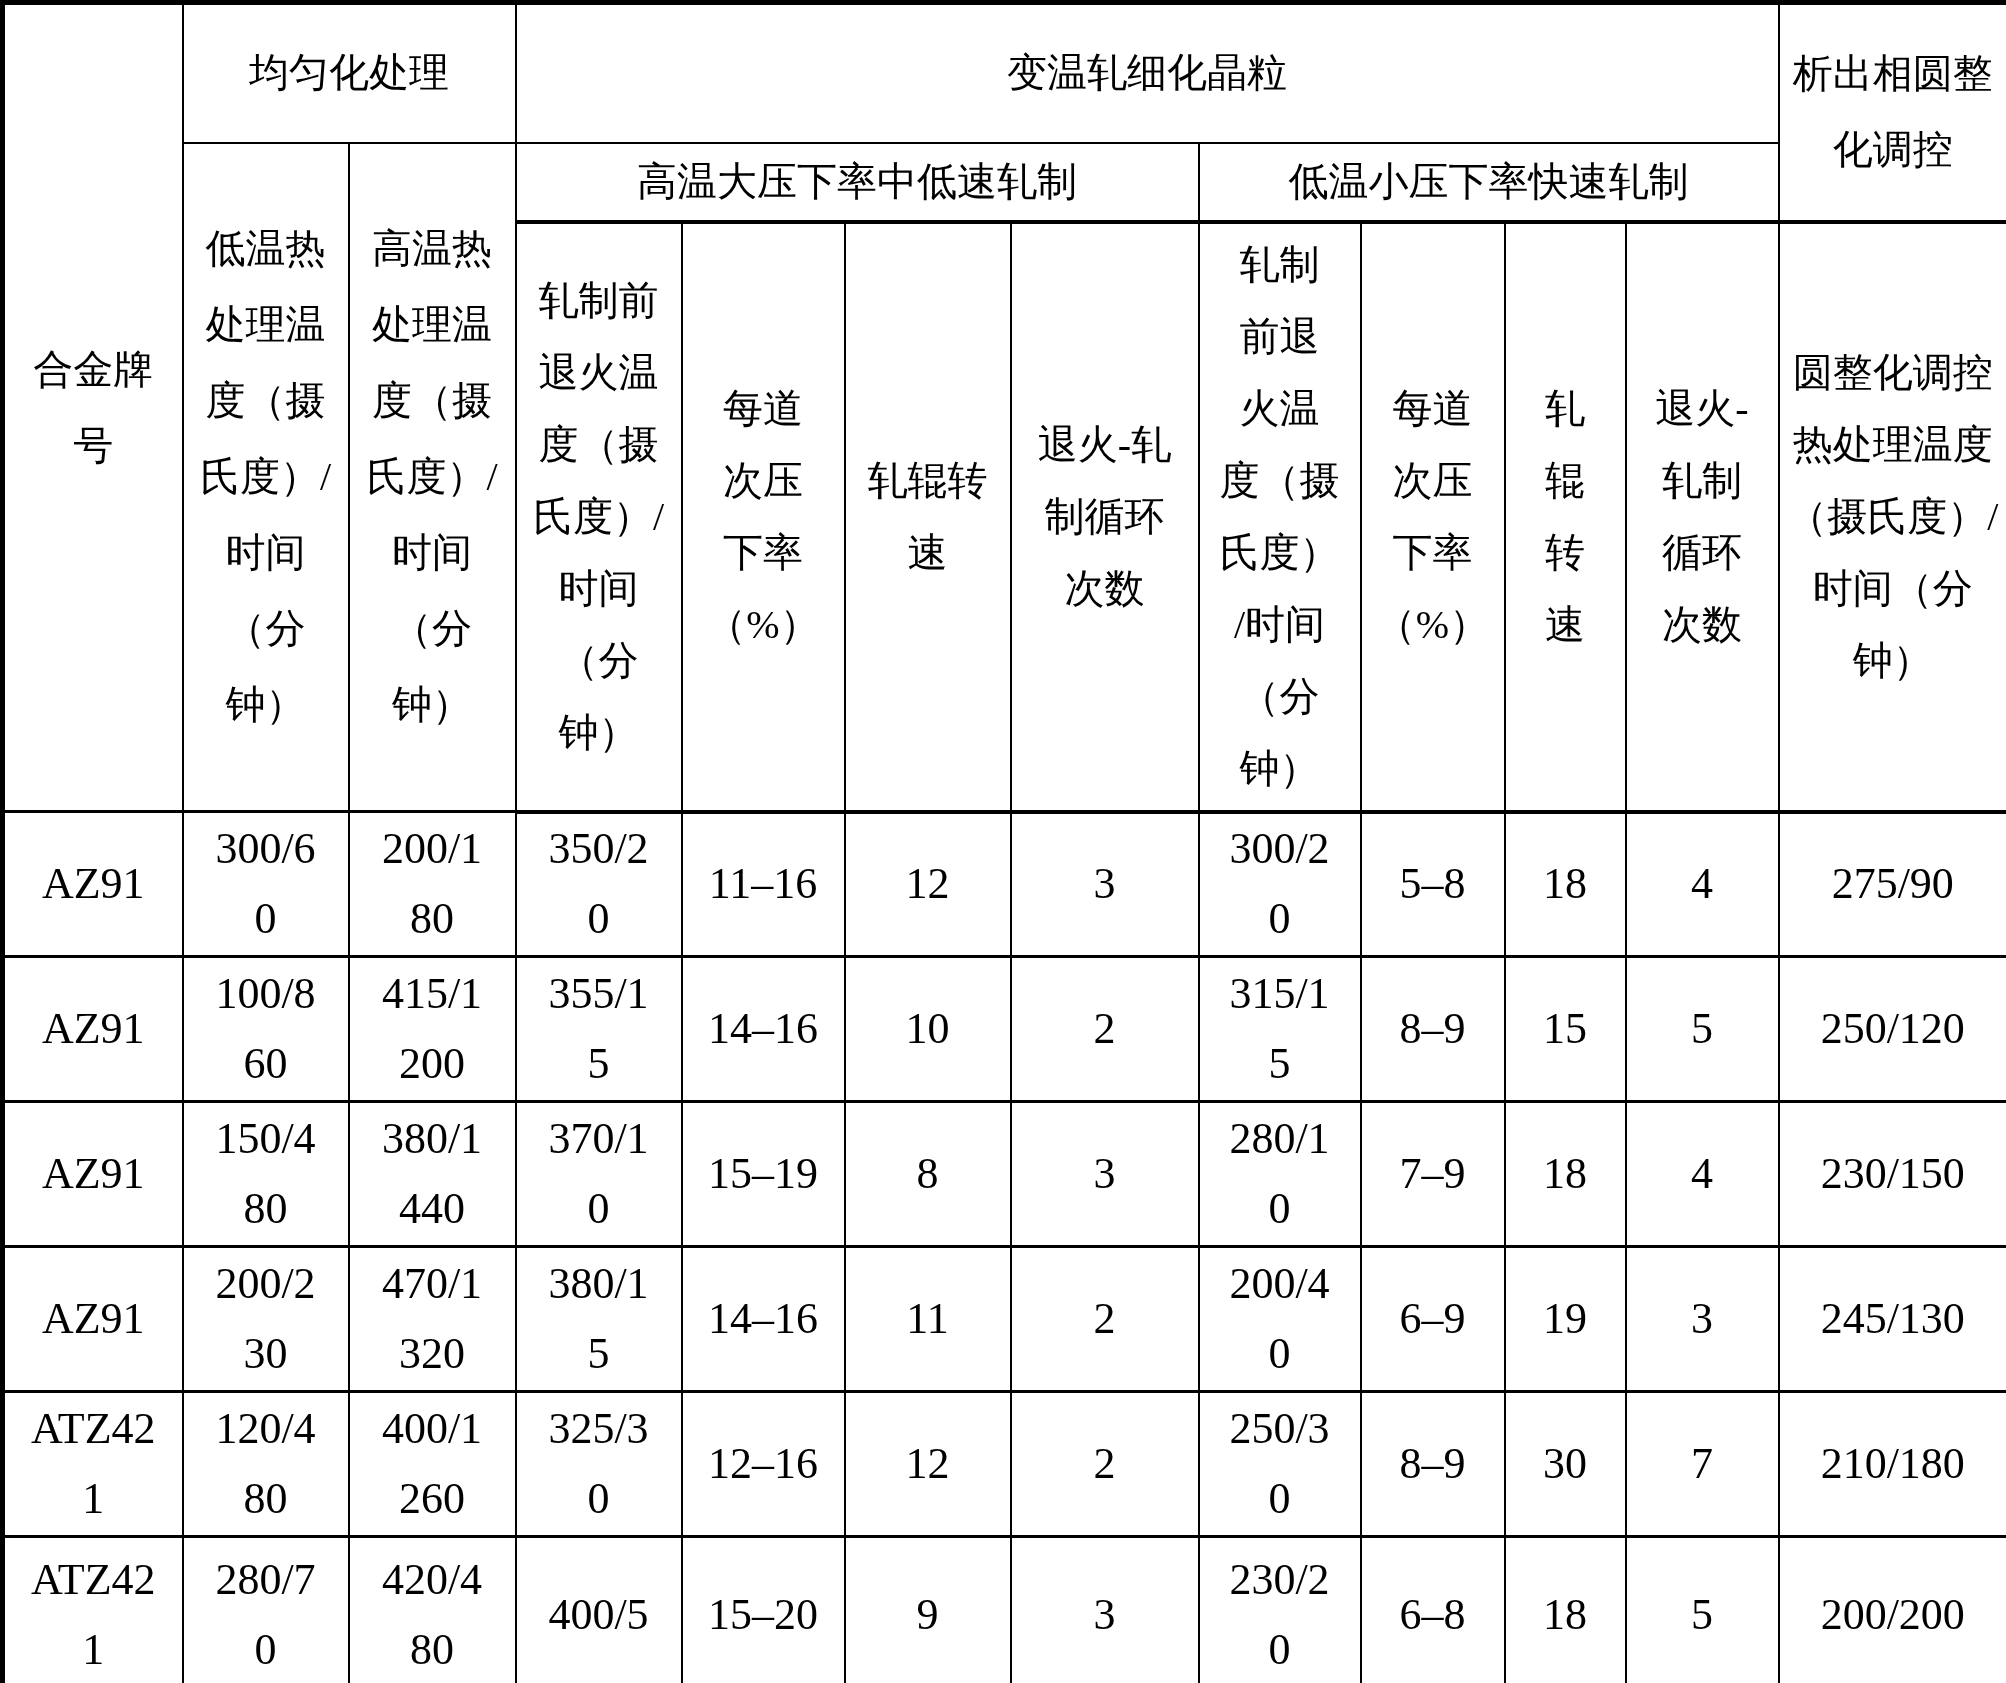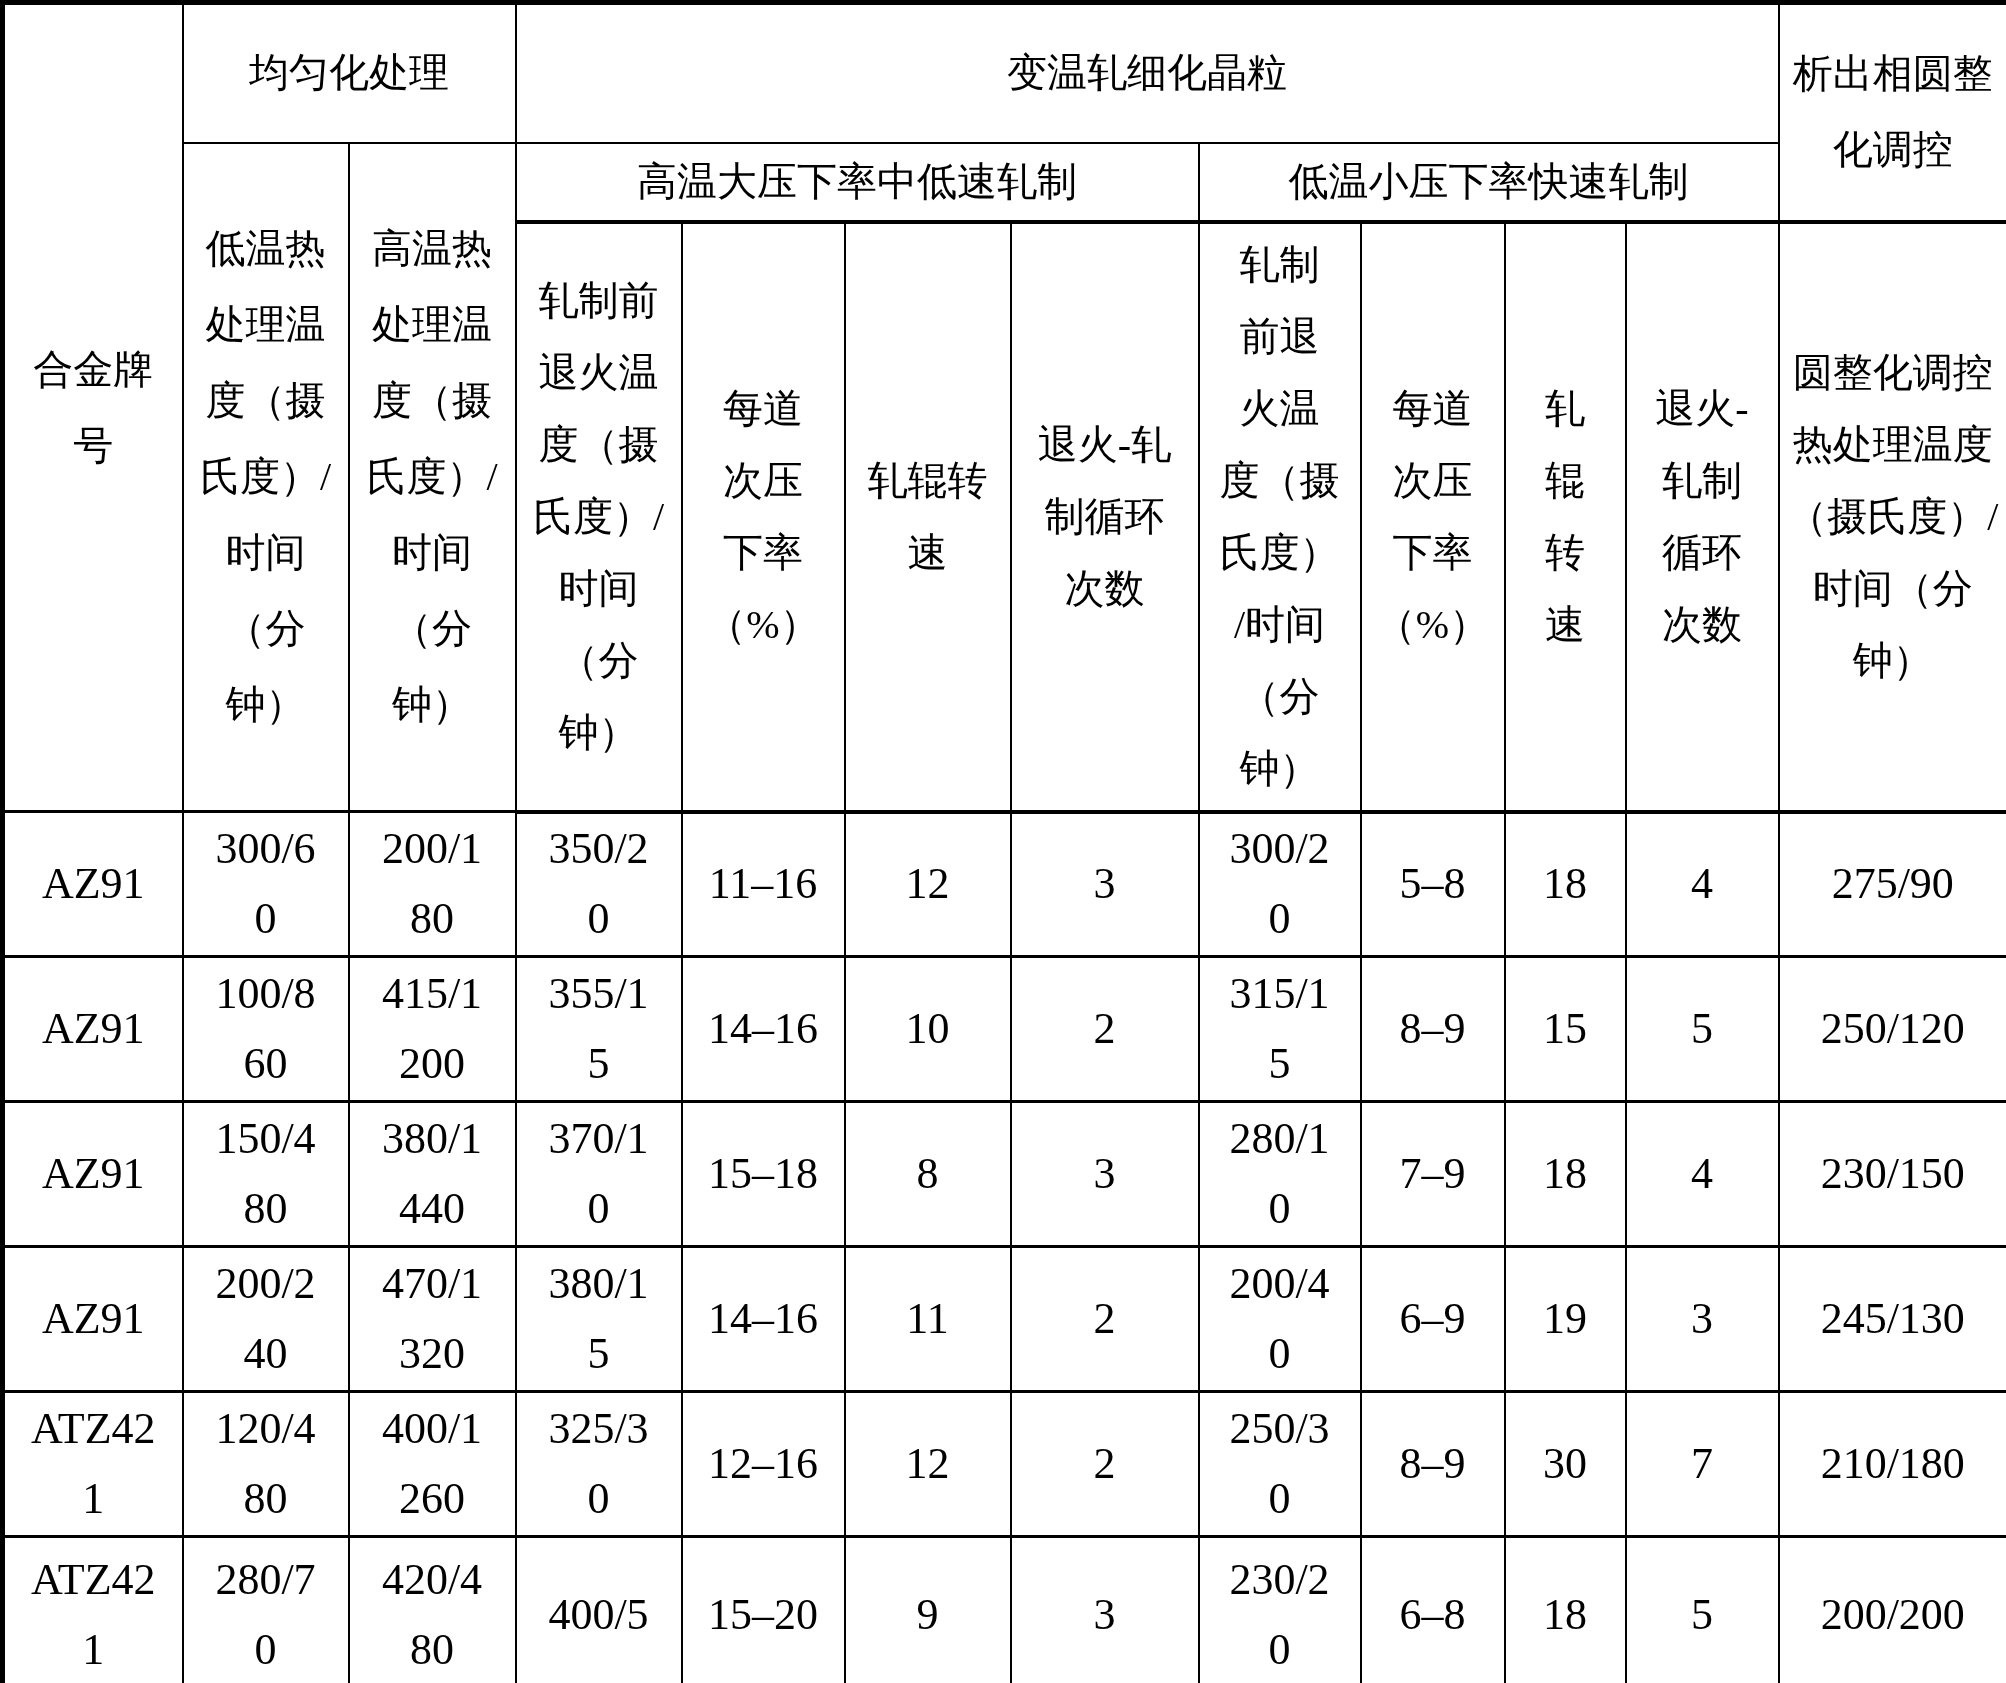--- a/index.html
+++ b/index.html
@@ -154,34 +154,34 @@
       <td>250/120</td>
     </tr>
     <tr class="dr">
       <td>AZ91</td>
       <td>150/4
 80</td>
       <td>380/1
 440</td>
       <td>370/1
 0</td>
-      <td>15–18</td>
+      <td>15–19</td>
       <td>8</td>
       <td>3</td>
       <td>280/1
 0</td>
       <td>7–9</td>
       <td>18</td>
       <td>4</td>
       <td>230/150</td>
     </tr>
     <tr class="dr">
       <td>AZ91</td>
       <td>200/2
-40</td>
+30</td>
       <td>470/1
 320</td>
       <td>380/1
 5</td>
       <td>14–16</td>
       <td>11</td>
       <td>2</td>
       <td>200/4
 0</td>
       <td>6–9</td>

